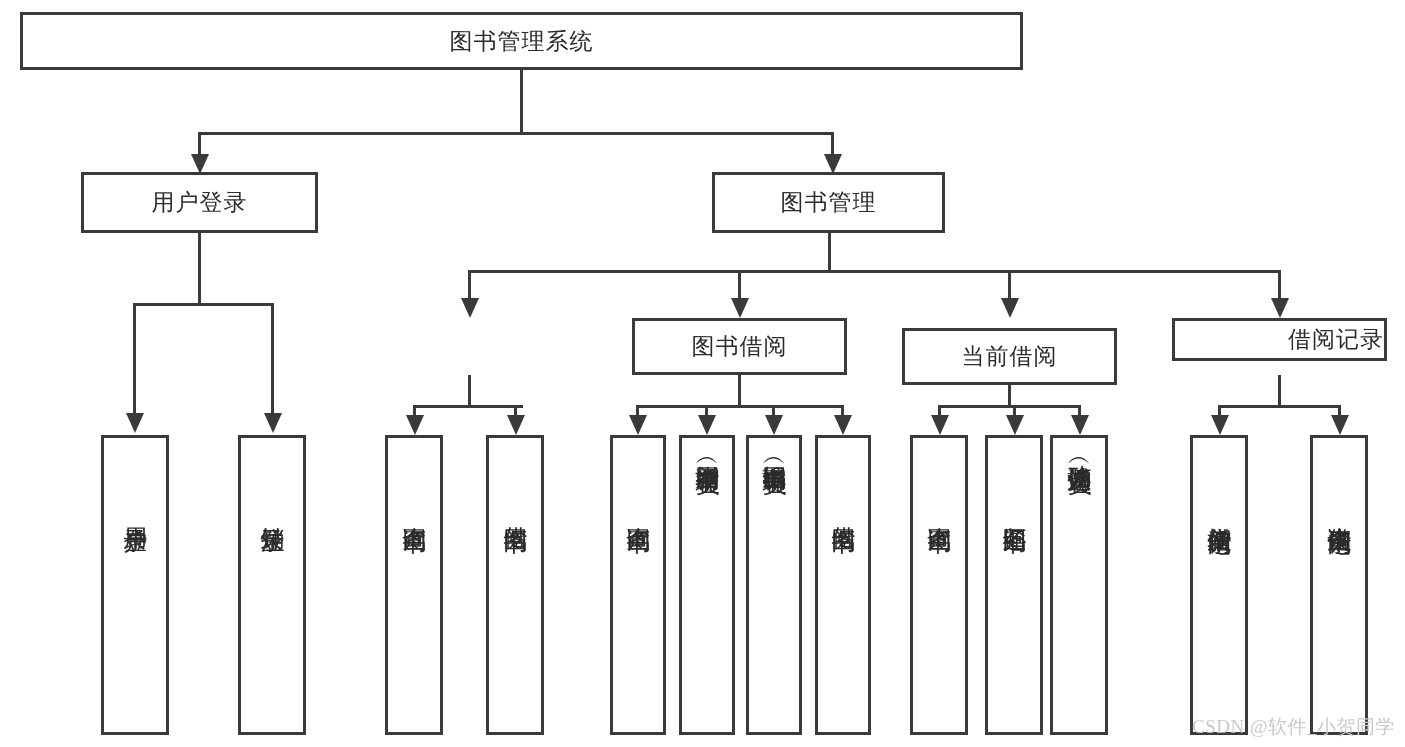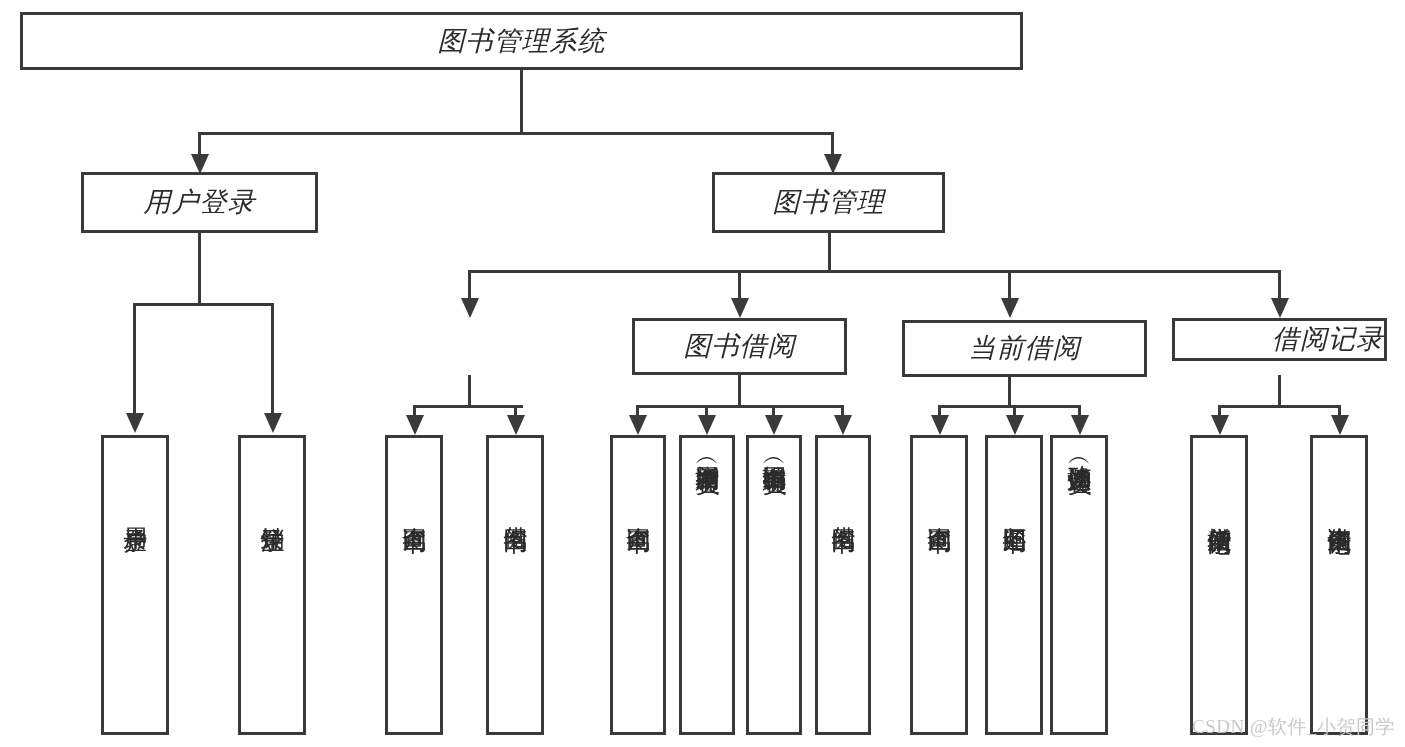--- a/index.html
+++ b/index.html
@@ -22,24 +22,23 @@
     position: absolute;
     box-sizing: border-box;
     background: #ffffff;
     border: 3px solid #3a3a3a;
     display: flex;
     align-items: center;
     justify-content: center;
     color: #2b2b2b;
   }
   .node.h {              
-    font-size: 27px;
+    font-size: 23px;
     letter-spacing: 1px;
     line-height: 1;
-    font-style: italic;
   }
   .node.v {              
     border-width: 3px;
     align-items: flex-start;
     justify-content: center;
     padding-top: 6px;
   }
   .vtext {
     writing-mode: vertical-rl;
     text-orientation: upright;
@@ -141,21 +140,21 @@
     </div>
     <div class="node h" style="left: 81px; top: 172px; width: 237px; height: 61px;">
       <span>用户登录</span>
     </div>
     <div class="node h" style="left: 712px; top: 172px; width: 233px; height: 61px;">
       <span>图书管理</span>
     </div>
     <div class="node h" style="left: 632px; top: 318px; width: 215px; height: 57px;">
       <span>图书借阅</span>
     </div>
-    <div class="node h" style="left: 902px; top: 320px; width: 245px; height: 57px;">
+    <div class="node h" style="left: 902px; top: 328px; width: 215px; height: 57px;">
       <span>当前借阅</span>
     </div>
     <div class="node h" style="left: 1172px; top: 318px; width: 215px; height: 43px; justify-content: flex-end;">
       <span>借阅记录</span>
     </div>
     <div class="node v mid" style="left: 101px; top: 435px; width: 68px; height: 300px;">
       <span class="vtext">用户登录</span>
     </div>
     <div class="node v mid" style="left: 238px; top: 435px; width: 68px; height: 300px;">
       <span class="vtext">注销登录</span>

